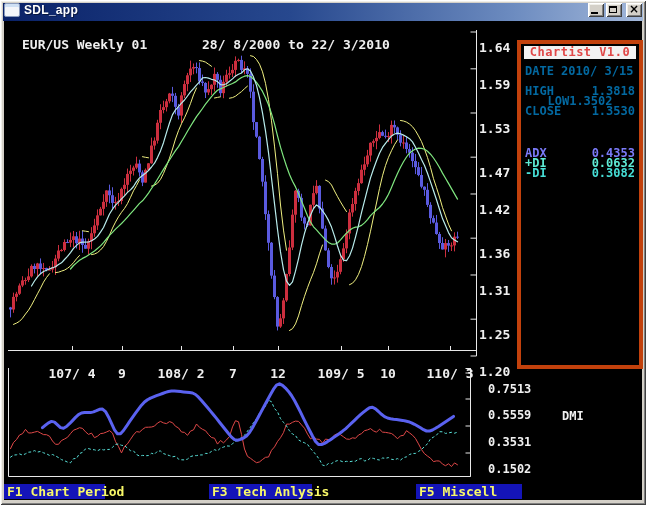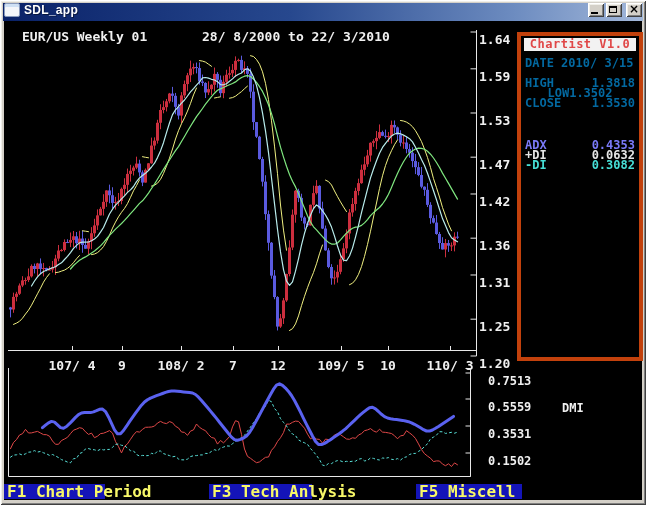--- a/index.html
+++ b/index.html
@@ -16,37 +16,37 @@
   .win-btns{margin-left:auto;display:flex;gap:2px;}
   .wbtn{width:16px;height:14px;background:#d4d0c8;position:relative;
         box-shadow:inset 1px 1px 0 #ffffff, inset -1px -1px 0 #404040, inset 2px 2px 0 #f0efe9, inset -2px -2px 0 #808080;}
   .wbtn.closeb{margin-left:2px;}
   .glyph-min{position:absolute;left:3px;bottom:3px;width:7px;height:2px;background:#000;}
   .glyph-max{position:absolute;left:3px;top:3px;width:8px;height:7px;border:1px solid #000;border-top-width:2px;box-sizing:border-box;}
   .glyph-x{position:absolute;left:0;top:0;width:16px;height:13px;color:#000;
            font:bold 12px "DejaVu Sans",sans-serif;text-align:center;line-height:13px;}
   .client{position:absolute;left:4px;top:21px;width:638px;height:479px;background:#000;}
   #chart{position:absolute;left:0;top:0;pointer-events:none;}
-  .overlay{position:absolute;left:0;top:8px;width:646px;height:382px;pointer-events:none;}
+  .overlay{position:absolute;left:0;top:16px;width:646px;height:382px;pointer-events:none;}
   .txt{position:absolute;color:#f0f0f0;font-weight:bold;font-size:13px;white-space:pre;line-height:12px;}
   .ylab{transform:translateY(-50%);}
   .xlab{transform:translateX(-50%);}
   .dlab{transform:translateY(-50%);font-size:12px;}
   .sidebar{position:absolute;left:517px;top:24px;width:126px;height:329px;background:#000;
            border:4px solid #c2410c;box-sizing:border-box;font-size:12px;font-weight:bold;}
   .banner{position:absolute;left:3px;right:3px;top:2px;height:13px;background:#f2f2f2;
           color:#e04848;text-align:center;line-height:13px;letter-spacing:.5px;}
   .srow{position:absolute;left:4px;right:4px;display:flex;justify-content:space-between;
         white-space:pre;line-height:11px;}
-  .g{color:#0369a1;} .bl{color:#7a7af8;} .rd{color:#e5e5e5;} .cy{color:#46ded6;}
+  .g{color:#0369a1;} .bl{color:#7a7af8;} .rd{color:#5eead4;} .cy{color:#46ded6;}
   .r-date{top:22px;} .r-high{top:42px;} .r-low{top:52px;justify-content:center;} .r-close{top:62px;}
   .r-adx{top:104px;text-align:center;} .r-pdi{top:114px;} .r-mdi{top:124px;}
   .menubar{position:absolute;left:4px;top:484px;width:638px;height:16px;background:#000;}
   .mitem{position:absolute;top:0;height:15px;background:#1414b8;color:#f8f868;
-         font-size:16px;font-weight:bold;line-height:15px;padding-left:3px;
+         font-size:13px;font-weight:bold;line-height:15px;padding-left:3px;
          box-sizing:border-box;white-space:pre;pointer-events:auto;}
 </style>
 </head>
 <body>
 
 <div class="window">
   <div class="titlebar">
     <span class="title-icon"></span>
     <span class="title-text">SDL_app</span>
     <span class="win-btns">

